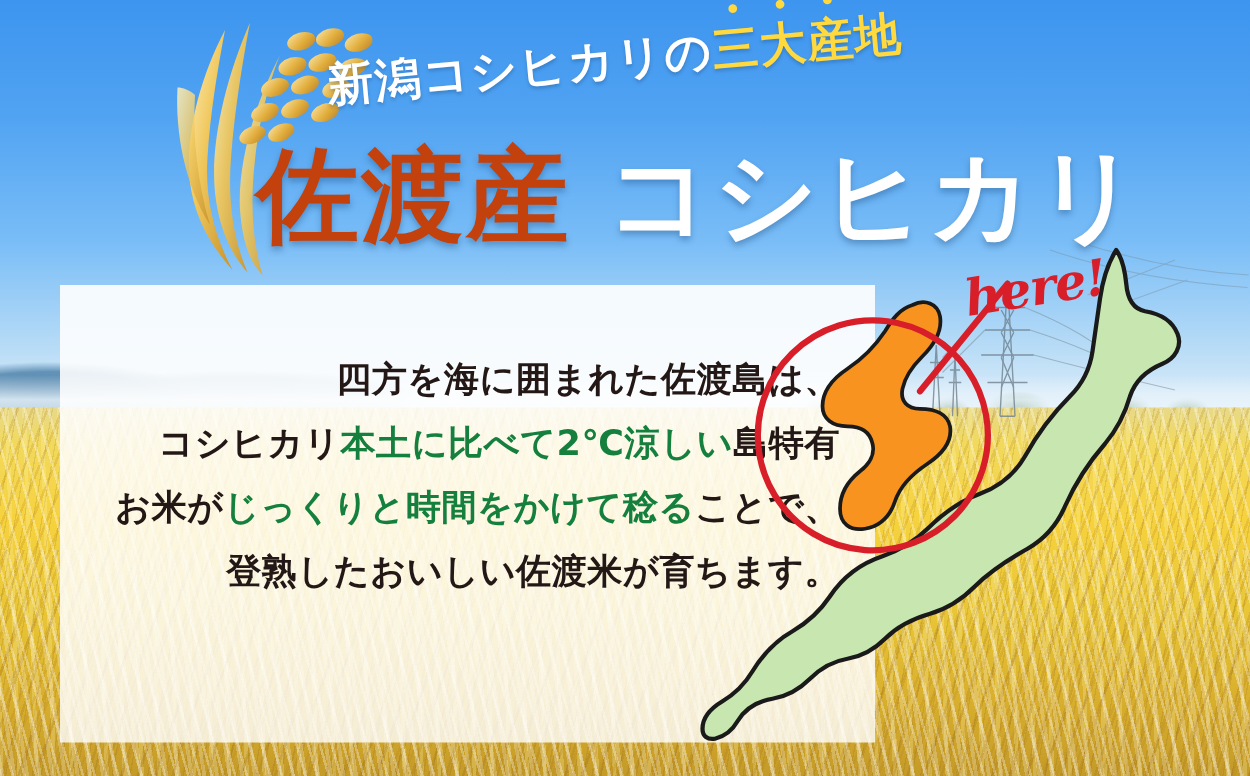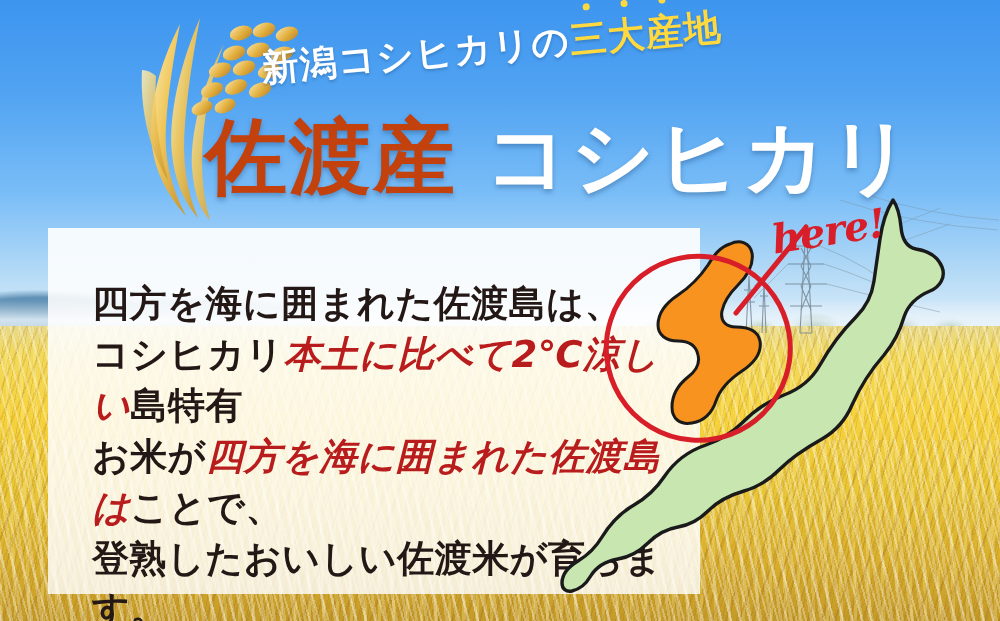--- a/index.html
+++ b/index.html
@@ -100,23 +100,23 @@
   .panel{
     position:absolute;left:48px;top:228px;width:652px;height:366px;
     background:linear-gradient(180deg,rgba(255,255,255,.90) 0%,rgba(255,255,255,.84) 45%,rgba(255,255,255,.80) 100%);
   }
   .panel-body{
     position:absolute;left:92px;top:278px;width:580px;
     font-family:"DejaVu Sans","Liberation Sans",sans-serif;
     color:#231815;
   }
   .panel-body p{margin:0;}
-  .para{font-size:37px;line-height:51px;font-weight:700;letter-spacing:.5px;}
+  .para{font-size:28px;line-height:51px;font-weight:700;letter-spacing:.5px;text-align:right;}
   .para.p2{margin-top:26px;}
-  .em-red{color:#b91c1c;font-style:italic;}
+  .em-red{color:#15803d;}
 
   
   .map-layer{position:absolute;left:560px;top:195px;width:440px;height:426px;}
   .here-label{
     position:absolute;left:772px;top:216px;
     font-size:40px;font-style:italic;font-weight:700;
     font-family:"DejaVu Serif","Liberation Serif",serif;
     color:#d81e28;letter-spacing:-1px;
     transform:rotate(-9deg);transform-origin:left center;
     white-space:nowrap;
@@ -203,21 +203,21 @@
     <div class="hl-main">
       <span class="gold">佐渡産</span><span class="white">コシヒカリ</span>
     </div>
   </div>
 
   <div class="panel"></div>
   <div class="panel-body">
     <p class="para">四方を海に囲まれた佐渡島は、</p>
     <p class="para"><span>コシヒカリ</span><span class="em-red">本土に比べて2℃涼しい</span><span>島特有</span></p>
 
-    <p class="para"><span>お米が</span><span class="em-red">四方を海に囲まれた佐渡島は</span><span>ことで、</span></p>
+    <p class="para"><span>お米が</span><span class="em-red">じっくりと時間をかけて稔る</span><span>ことで、</span></p>
     <p class="para">登熟したおいしい佐渡米が育ちます。</p>
   </div>
 
   <svg class="map-layer" viewBox="0 0 440 426">
 
     <path d="M333 5
              C338 12 340 22 341 32
              C342 44 346 52 356 54
              C368 56 378 62 382 72
              C386 82 380 92 370 96

